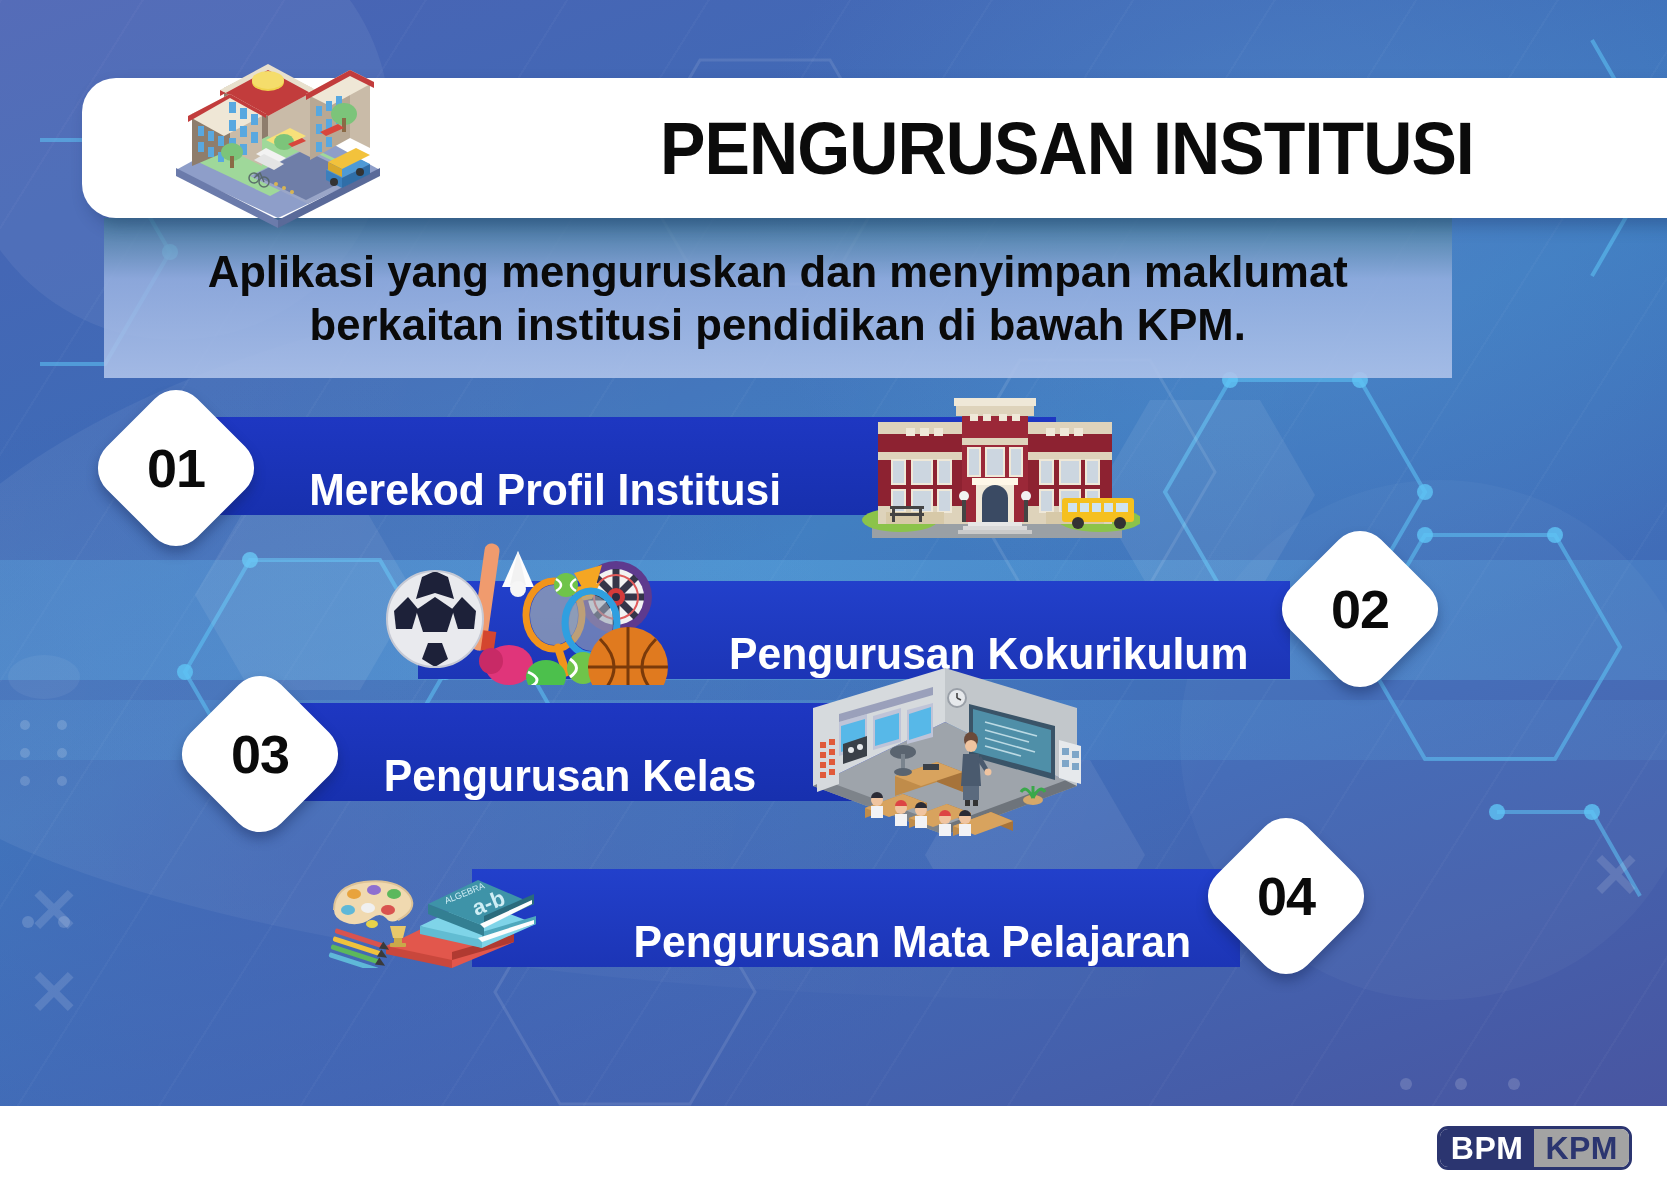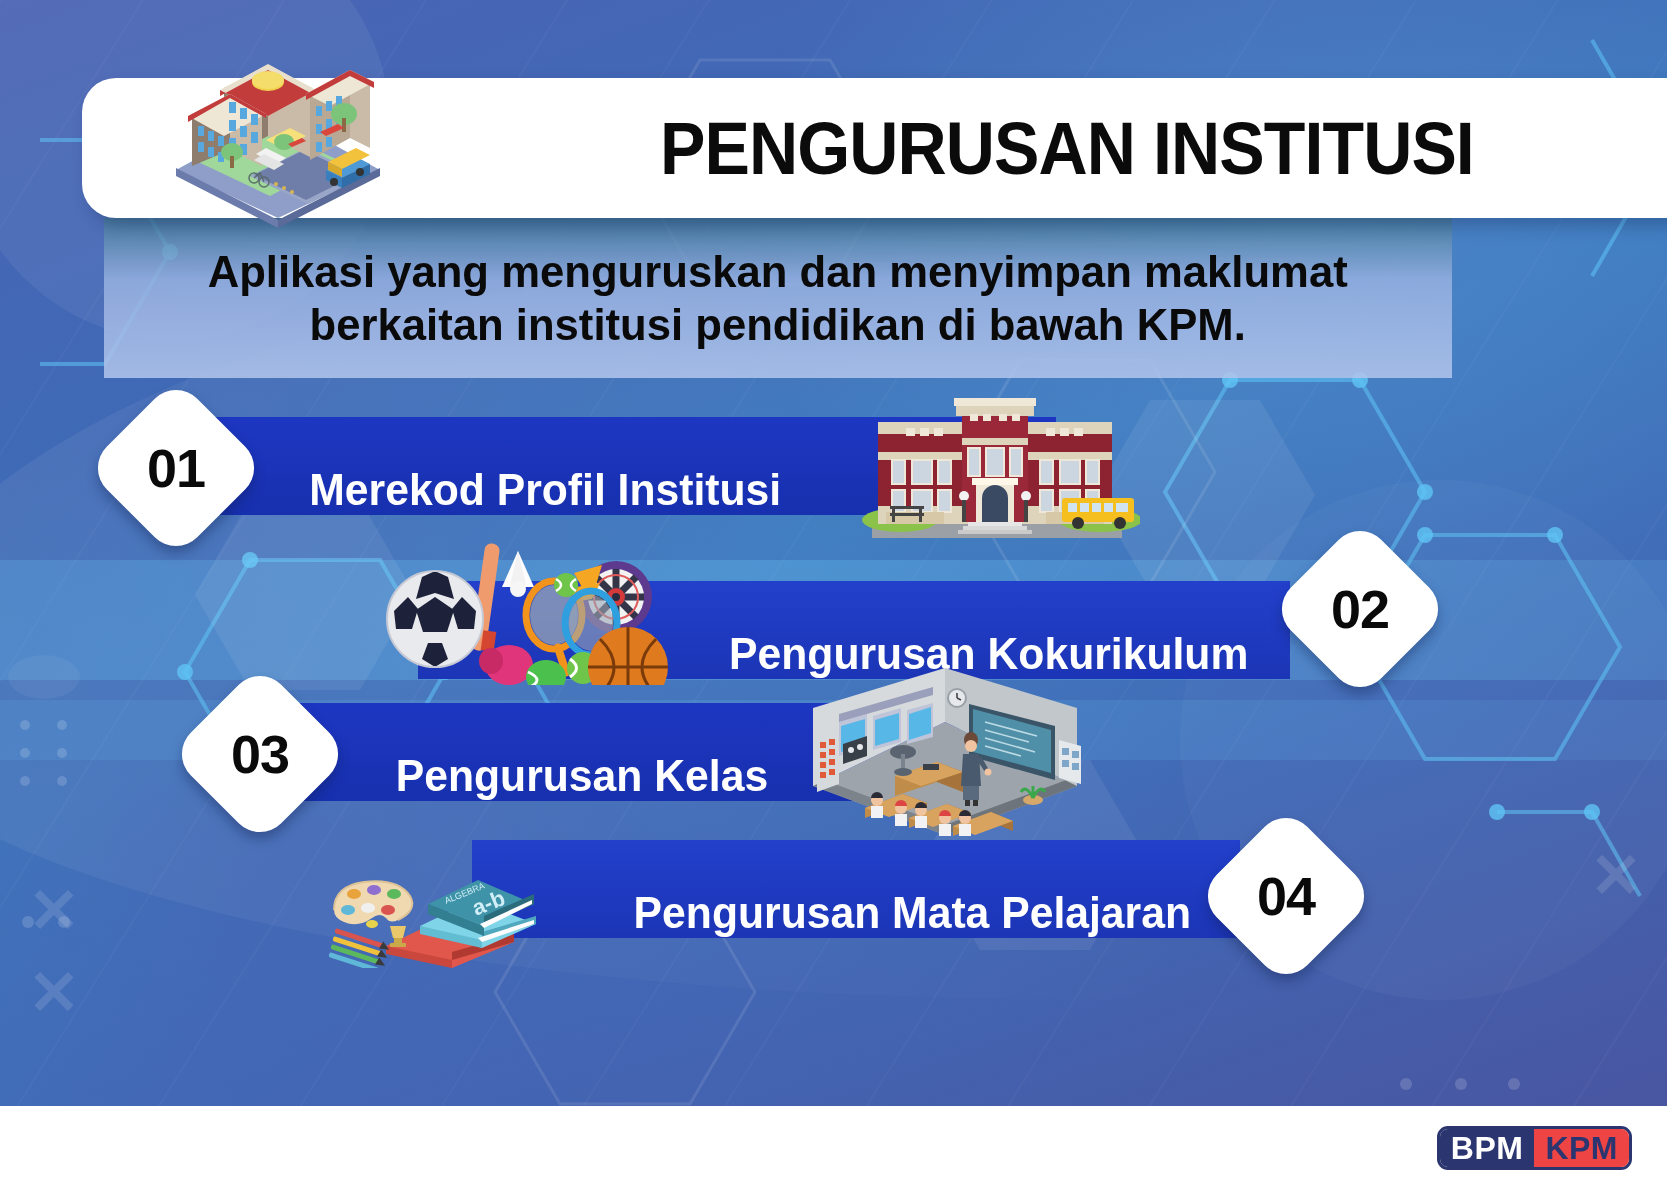--- a/index.html
+++ b/index.html
@@ -113,21 +113,21 @@
     height:44px; display:flex; align-items:stretch;
     border:3px solid #2b3570; border-radius:11px; overflow:hidden;
   }
   .logo-part {
     display:flex; align-items:center; justify-content:center;
     font-family:"Liberation Sans Narrow","Liberation Sans",sans-serif;
     font-weight:bold; font-size:32px; letter-spacing:.5px;
     padding:0 11px;
   }
   .logo-bpm { background:#2b3570; color:#ffffff; }
-  .logo-kpm { background:#ef4444; color:#2b3570; }
+  .logo-kpm { background:#a3a3a3; color:#2b3570; }
 
   
   .illus { position:absolute; z-index:6; pointer-events:none; }
 </style>
 </head>
 <body>
 
 <div id="bg">
   <div class="bg-base"></div>
   <div class="bg-sweep"></div>
@@ -450,21 +450,21 @@
   </g>
 
   <ellipse cx="131" cy="140" rx="24" ry="20" fill="#e0357a"></ellipse>
   <ellipse cx="113" cy="136" rx="12" ry="13" fill="#c82a66"></ellipse>
 
   <ellipse cx="168" cy="152" rx="20" ry="17" fill="#4cc04c"></ellipse>
   <path d="M150,147 Q168,155 150,163" stroke="#fff" stroke-width="3" fill="none"></path>
 </svg>
 
 <div class="row">
-  <div class="bar" style="left:280px;top:703px;width:680px;">
+  <div class="bar" style="left:268px;top:703px;width:680px;">
     <span class="bar-label" style="margin-left:110px;">Pengurusan Kelas</span>
   </div>
   <div class="badge" style="left:196px;top:690px;">
     <span class="badge-num">03</span>
   </div>
 </div>
 
 <svg class="illus" style="left:805px;top:660px;" width="280" height="180" viewBox="0 0 280 180">
 
   <polygon points="140,175 8,126 140,62 272,126" fill="#9ea4ab"></polygon>
@@ -569,21 +569,21 @@
     <polygon points="148,176 148,166 186,152 186,162" fill="#c08c4a"></polygon>
     <polygon points="186,162 186,152 208,161 208,171" fill="#a6733a"></polygon>
     <polygon points="148,166 186,152 208,161 170,175" fill="#d8a35e"></polygon>
     <circle cx="160" cy="158" r="6" fill="#f0c4a0"></circle>
       <path d="M154,156 a6,6 0 0 1 12,0 Z" fill="#2b2b35"></path>
     <rect x="154" y="164" width="12" height="12" fill="#f2f2f5"></rect>
   </g>
 </svg>
 
 <div class="row">
-  <div class="bar lighter" style="left:472px;top:817px;width:768px;">
+  <div class="bar lighter" style="left:472px;top:846px;width:768px;">
     <span class="bar-label" style="margin-left:auto;margin-right:40px;">Pengurusan Mata Pelajaran</span>
   </div>
   <div class="badge" style="left:1222px;top:832px;">
     <span class="badge-num">04</span>
   </div>
 </div>
 
 <svg class="illus" style="left:328px;top:838px;" width="240" height="130" viewBox="0 0 240 130">
 
   <polygon points="58,108 120,78 186,104 124,130" fill="#e2574c"></polygon>

